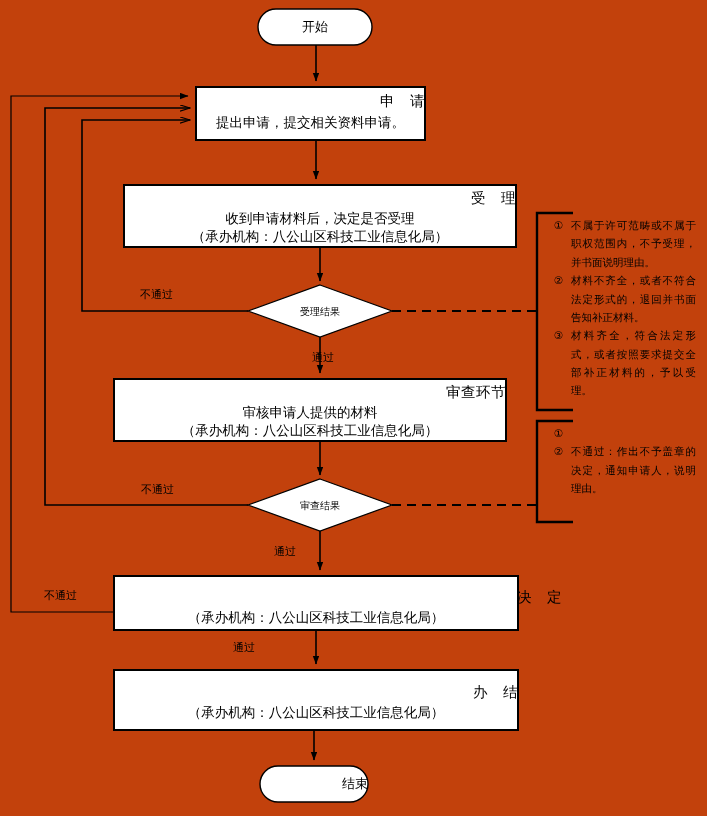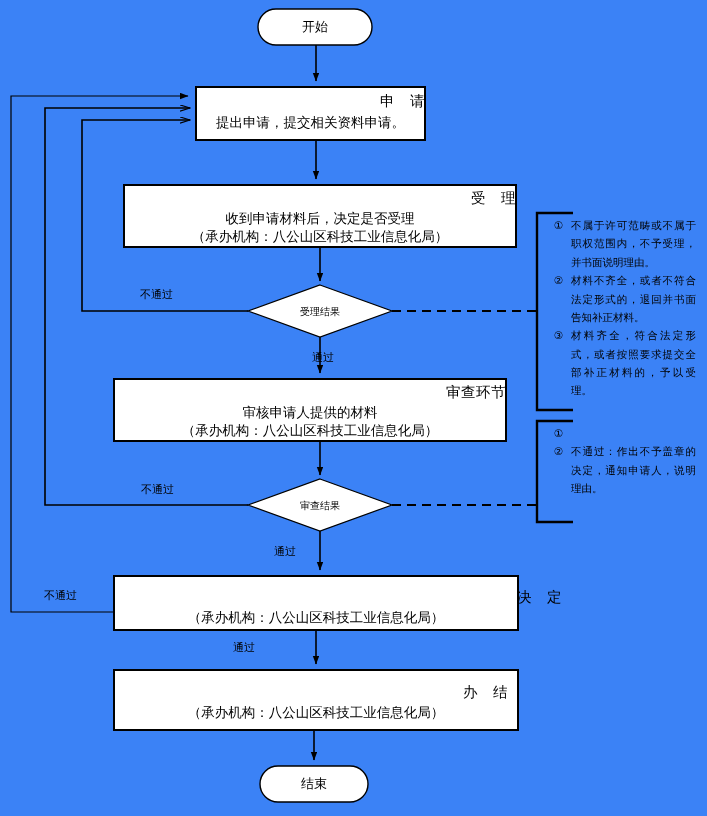--- a/index.html
+++ b/index.html
@@ -7,21 +7,21 @@
     padding: 0;
     background: #ffffff;
   }
   body {
     font-family: "DejaVu Sans", "Liberation Sans", sans-serif;
   }
   #canvas {
     position: relative;
     width: 707px;
     height: 816px;
-    background: #3b82f6;
+    background: #c2410c;
     overflow: hidden;
   }
   svg.flow {
     position: absolute;
     left: 0;
     top: 0;
     width: 707px;
     height: 816px;
   }
   
@@ -140,24 +140,24 @@
 
   <div class="lbl node-text box-sub" style="left:114px; top:403px; width:392px;">审核申请人提供的材料</div>
   <div class="lbl node-text box-title" style="left:114px; top:383px; width:392px;">审查环节</div>
   <div class="lbl node-text box-sub" style="left:114px; top:421px; width:392px;">（承办机构：八公山区科技工业信息化局）</div>
 
   <div class="lbl node-text diamond-text" style="left:248px; top:499px; width:144px;">审查结果</div>
 
   <div class="lbl node-text box-title" style="left:114px; top:588px; width:448px;">决　定</div>
   <div class="lbl node-text box-sub" style="left:114px; top:608px; width:404px;">（承办机构：八公山区科技工业信息化局）</div>
 
-  <div class="lbl node-text box-title" style="left:104px; top:683px; width:404px;">办　结</div>
+  <div class="lbl node-text box-title" style="left:114px; top:683px; width:404px;">办　结</div>
   <div class="lbl node-text box-sub" style="left:114px; top:703px; width:404px;">（承办机构：八公山区科技工业信息化局）</div>
 
-  <div class="lbl node-text term-text" style="left:260px; top:775px; width:108px;">结束</div>
+  <div class="lbl node-text term-text" style="left:260px; top:775px; width:108px;text-align:right;">结束</div>
 
   <div class="lbl edge-lbl" style="left:140px; top:288px;">不通过</div>
   <div class="lbl edge-lbl" style="left:312px; top:351px;">通过</div>
 
   <div class="lbl edge-lbl" style="left:141px; top:483px;">不通过</div>
   <div class="lbl edge-lbl" style="left:274px; top:545px;">通过</div>
 
   <div class="lbl edge-lbl" style="left:44px; top:589px;">不通过</div>
   <div class="lbl edge-lbl" style="left:233px; top:641px;">通过</div>
 

